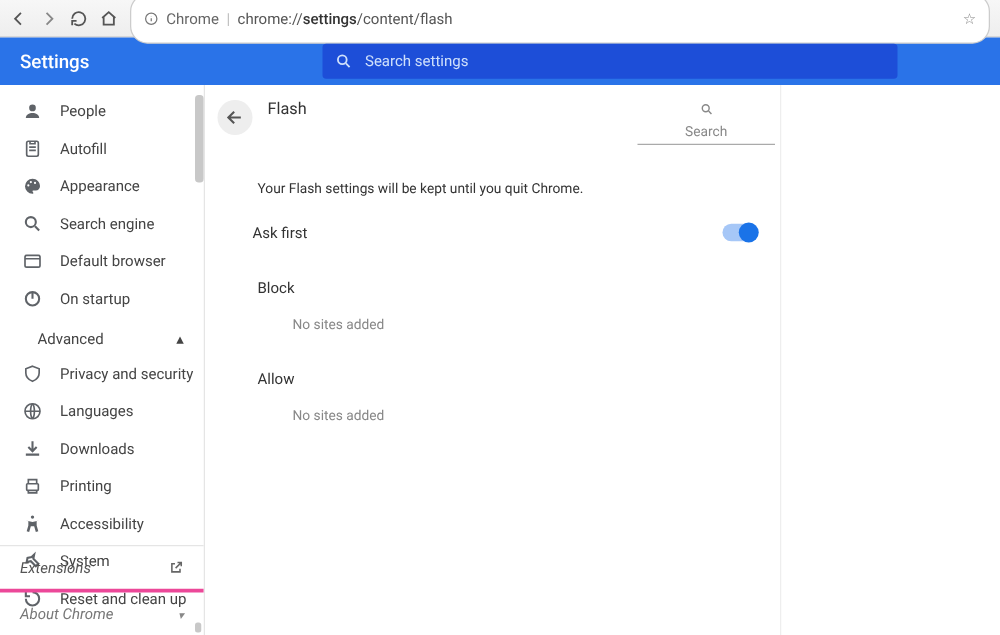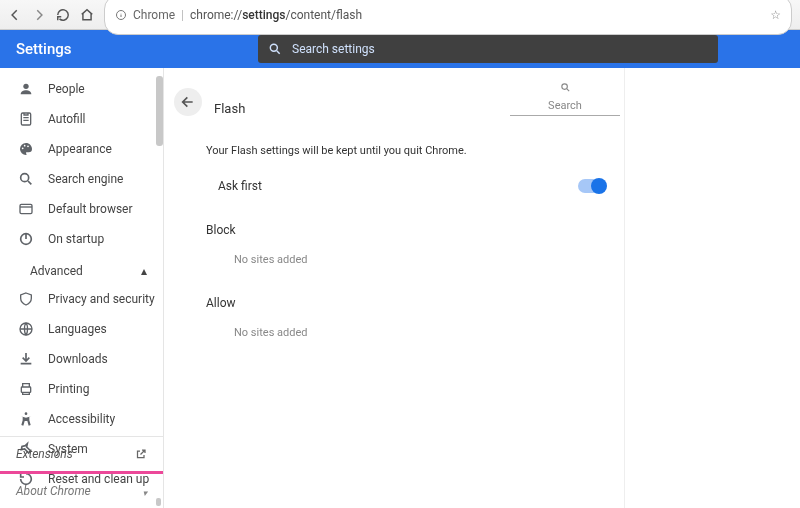--- a/index.html
+++ b/index.html
@@ -8,42 +8,42 @@
 .browser-bar { height: 30px; background: linear-gradient(#f7f7f7,#eee); border-bottom:1px solid #ccc; display:flex; align-items:center; padding:0 8px; gap:10px; }
 .nav-icons { display:flex; gap:10px; align-items:center; color:#888; }
 .nav-icons .enabled { color:#555; }
 .url-box { flex:1; background:#fff; border:1px solid #ccc; border-radius:14px; height:40px; display:flex; align-items:center; padding:0 10px; font-size:12px; color:#666; gap:6px; }
 .url-text { flex:1; color:#555; }
 .url-text .bold { color:#333; font-weight:500; }
 .star { color:#888; }
 
 .bluebar { height:38px; background:#2a73e8; display:flex; align-items:center; color:#fff; }
 .bluebar .title { width:258px; padding-left:16px; font-size:15px; font-weight:500; }
-.searchbox { flex:0 0 460px; background:#404040; height:28px; border-radius:3px; display:flex; align-items:center; padding:0 10px; color:#cfe0fb; font-size:12px; gap:10px; }
+.searchbox { flex:0 0 460px; background:#1d4ed8; height:28px; border-radius:3px; display:flex; align-items:center; padding:0 10px; color:#cfe0fb; font-size:12px; gap:10px; }
 
 .main { display:flex; height:440px; }
 .sidebar { width:164px; border-right:1px solid #e5e5e5; position:relative; padding-top:6px; font-size:12px; color:#444; overflow:hidden; }
 .sb-item { display:flex; align-items:center; gap:14px; padding:7px 0 7px 18px; cursor:pointer; }
 .sb-item svg, .sb-icon { width:16px; height:16px; color:#5f6368; flex-shrink:0; }
 .sb-section { display:flex; justify-content:space-between; align-items:center; padding:10px 16px 6px 30px; color:#444; font-size:12px; }
 .sb-bottom { position:absolute; bottom:0; left:0; right:0; border-top:1px solid #e5e5e5; }
 .sb-link { display:flex; justify-content:space-between; align-items:center; padding:10px 16px; font-size:12px; color:#555;font-style:italic; }
 .sb-link.bottom2 { border-top:3px solid #ec4899; color:#777;align-items:flex-end; }
 .scroll-thumb { position:absolute; right:0; top:8px; width:7px; height:70px; background:#c8c8c8; border-radius:3px; }
 .scroll-dot { position:absolute; right:2px; bottom:2px; width:5px; height:8px; background:#c8c8c8; border-radius:2px; }
 
 .content-wrap { flex:1; display:flex; }
 .content { width:460px; padding:12px 4px 0 10px; }
-.page-head { display:flex; align-items:flex-end; gap:12px; }
+.page-head { display:flex; align-items:flex-start; gap:12px; }
 .back-circle { width:28px; height:28px; border-radius:50%; background:#eee; display:flex; align-items:center; justify-content:center; color:#555; cursor:pointer; }
 .page-title { font-size:13px; color:#333; flex:1; }
 .search-field { display:flex; align-items:center; gap:6px; border-bottom:1px solid #aaa; font-size:11px; color:#888; padding:2px 2px 3px 2px; width:110px;flex-direction:column; }
 
 .note { font-size:11px; color:#333; margin:28px 0 0 32px; }
-.row { display:flex; justify-content:space-between; align-items:flex-start; margin:22px 0 0 44px; padding-right:14px; font-size:12px; color:#333; }
+.row { display:flex; justify-content:space-between; align-items:flex-start; margin:22px 0 0 28px; padding-right:14px; font-size:12px; color:#333; }
 .toggle { width:28px; height:14px; background:#a6c7f7; border-radius:7px; position:relative; cursor:pointer; }
 .toggle .knob { position:absolute; right:-1px; top:-1px; width:16px; height:16px; background:#1a73e8; border-radius:50%; }
 .section-h { font-size:12px; color:#333; margin:30px 0 0 32px; }
 .empty { font-size:11px; color:#888; margin:16px 0 0 60px; }
 .rightpad { flex:1; border-left:1px solid #eee; }
 svg { display:block; }
 </style>
 </head>
 <body>
 

